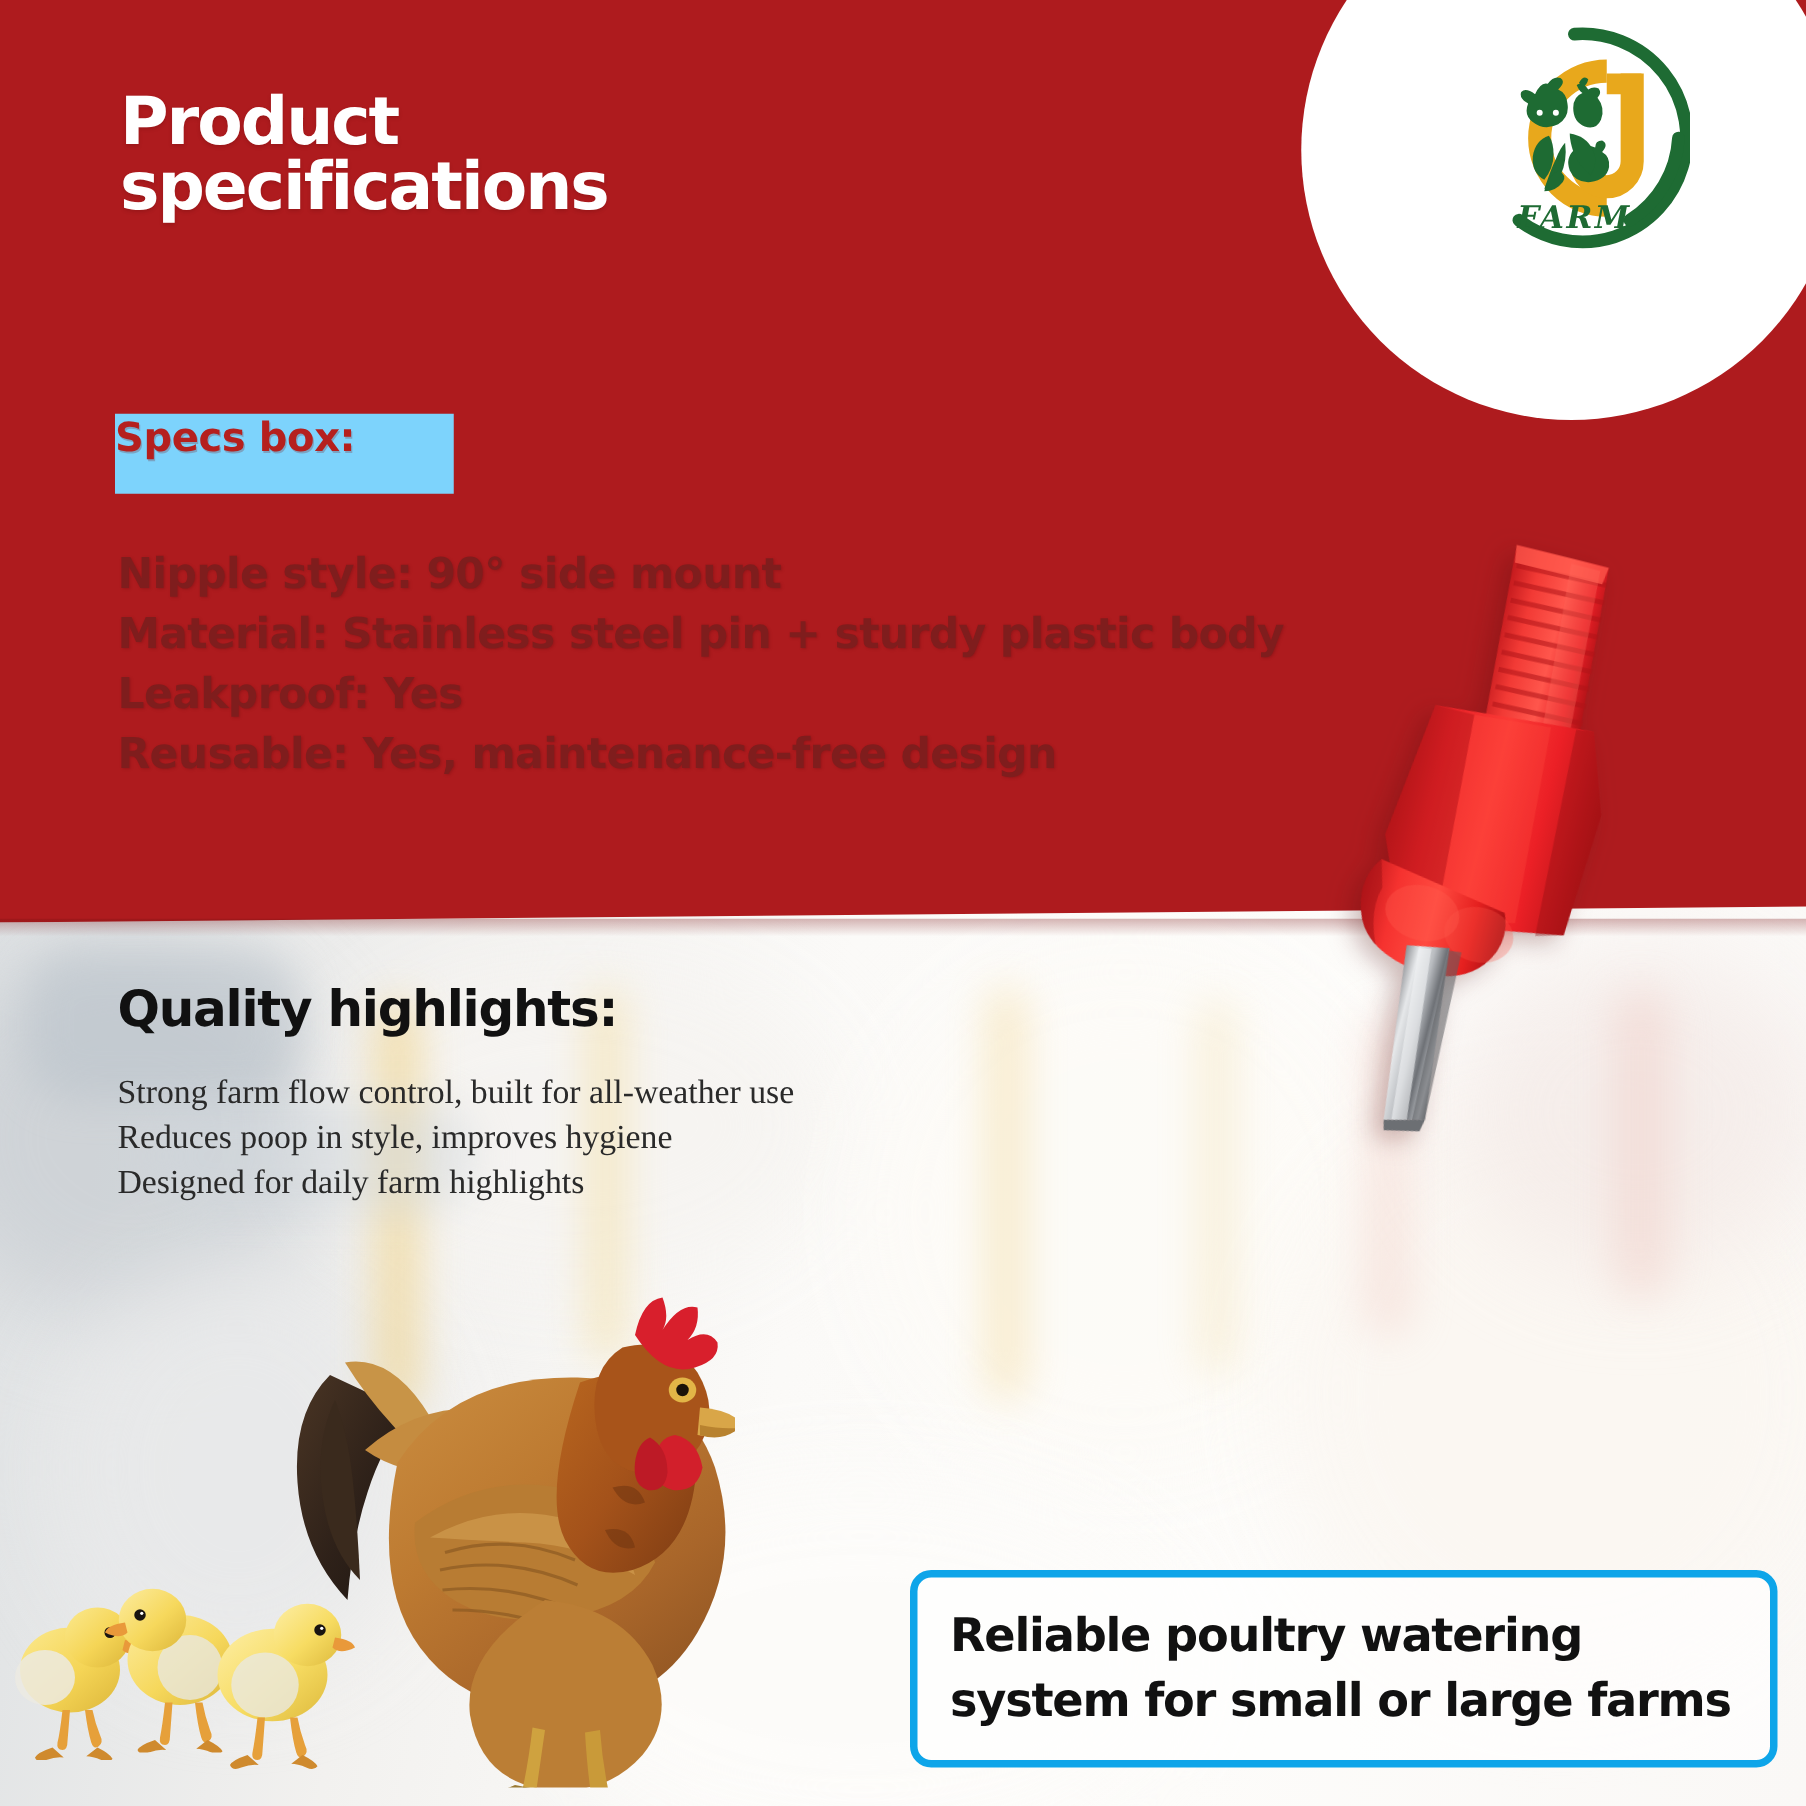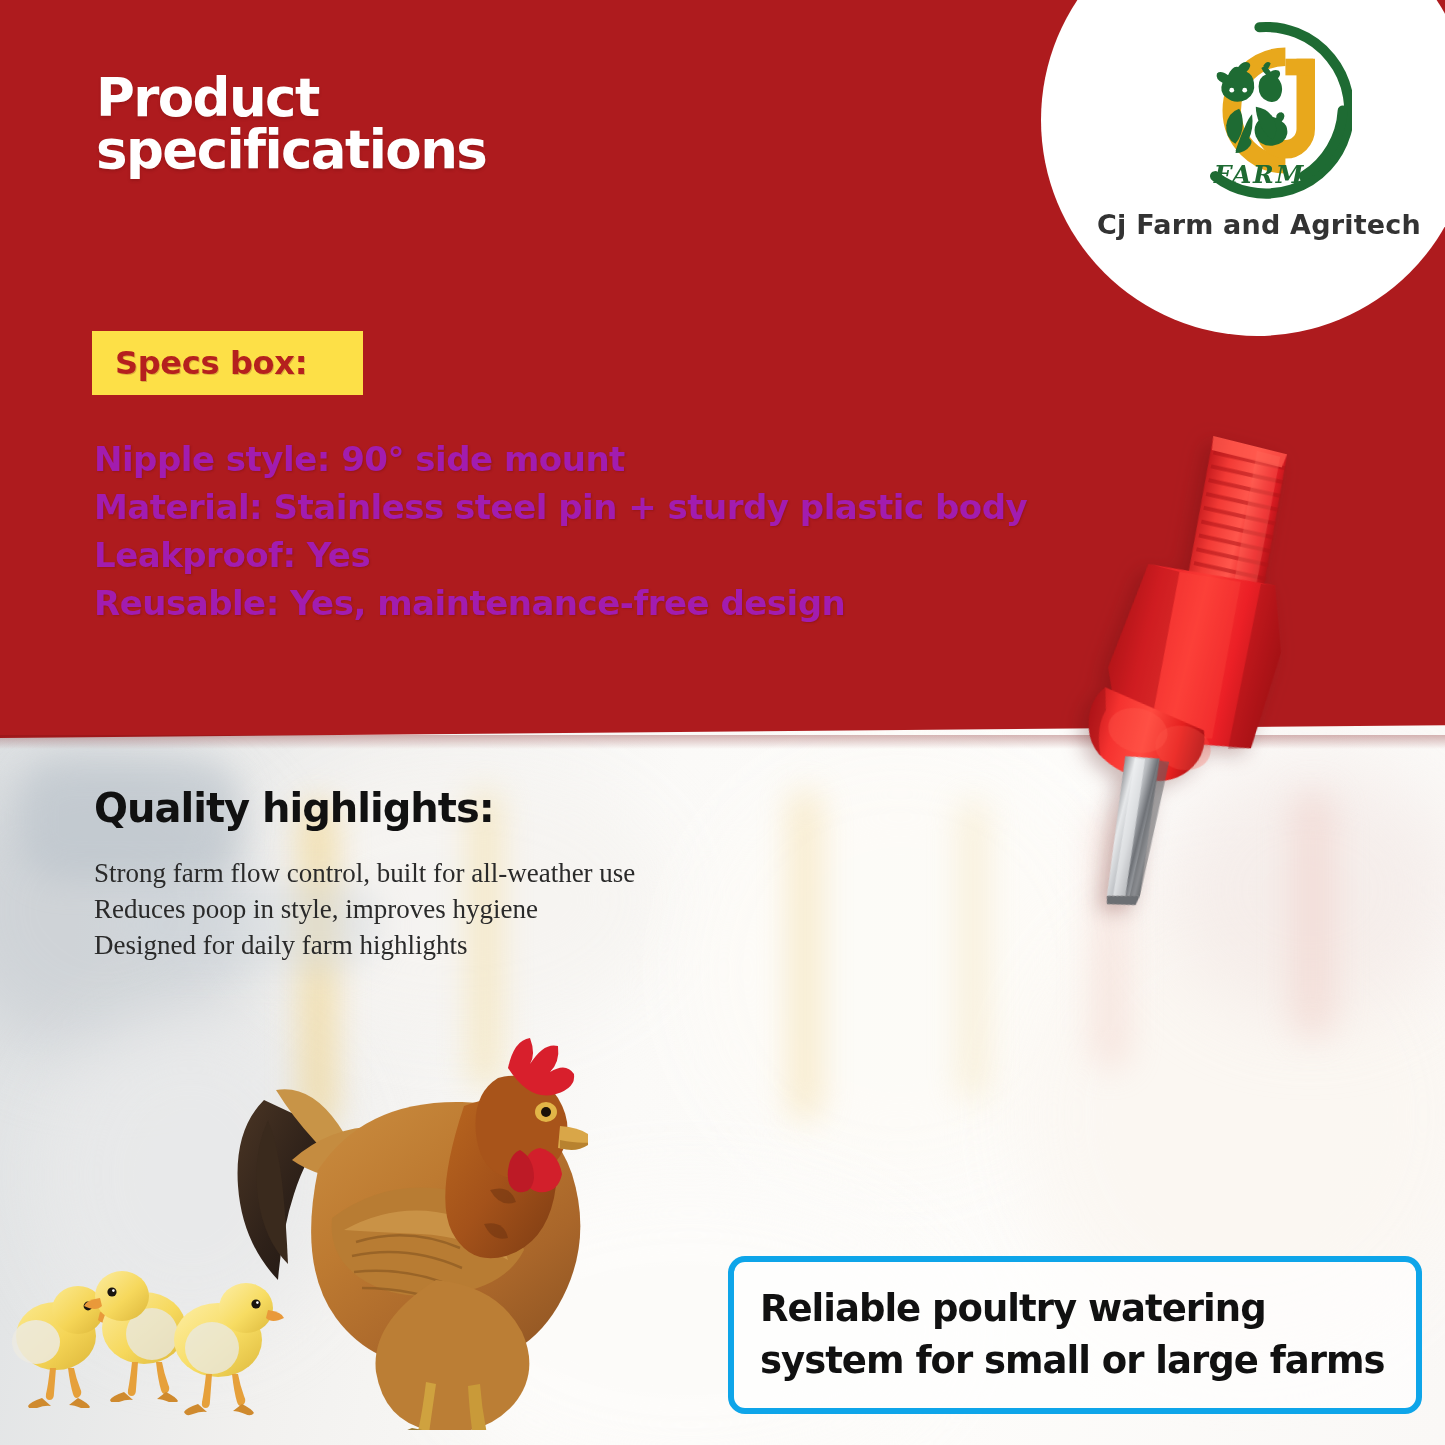--- a/index.html
+++ b/index.html
@@ -76,44 +76,43 @@
     line-height:0.98;
     letter-spacing:-1.6px;
     text-shadow:0 2px 3px rgba(90,10,12,.25);
   }
   .headline .l2 { display:block; }
 
   
   .specs-label-box {
     position:absolute; left:92px; top:331px;
     width:271px; height:64px;
-    background:#fde047;
-    display:flex; align-items:center;
-    padding-left:23px;
+    background:#7dd3fc;
+    display:flex; 
   }
   .specs-label-box span {
     font-family:"DejaVu Sans", sans-serif;
     font-weight:700;
     font-size:32px;
     color:#b5201e;
     letter-spacing:-.3px;
     text-shadow:1px 1px 0 rgba(120,20,20,.25);
   }
 
   
   .spec-list {
     position:absolute; left:94px; top:435px;
     width:1010px;
   }
   .spec-line {
     font-family:"DejaVu Sans", sans-serif;
     font-weight:700;
     font-size:34px;
     line-height:48px;
-    color:#a21caf;
+    color:#7f1d1d;
     letter-spacing:-.5px;
     white-space:nowrap;
     text-shadow:1px 1px 2px rgba(110,15,17,.35);
   }
 
   
   .qh-title {
     position:absolute; left:94px; top:785px;
     font-family:"DejaVu Sans", sans-serif;
     font-weight:700;
@@ -223,21 +222,20 @@
 
           <path d="M78 98 q-12 4 -14 18 q-1 14 10 20 q8 -10 8 -22 q0 -10 -4 -16 Z"></path>
           <path d="M92 104 q2 16 -4 28 q-6 10 -14 12 q6 -18 10 -26 q4 -10 8 -14 Z"></path>
           <path d="M96 96 q14 2 20 14 q5 12 -2 22 q-10 -8 -14 -18 q-4 -10 -4 -18 Z"></path>
           <path d="M86 128 q-10 6 -12 18 q10 0 16 -8 q4 -6 -4 -10 Z"></path>
         </g>
 
         <text x="100" y="178" text-anchor="middle" font-family="DejaVu Serif, serif" font-weight="700" font-size="27" font-style="italic" fill="#1E6B33" letter-spacing="2">FARM</text>
       </svg>
     </div>
-    <div class="logo-name">Cj Farm and Agritech</div>
   </div>
 
   <div class="headline">
     <span class="l1">Product</span>
     <span class="l2">specifications</span>
   </div>
 
   <div class="specs-label-box">
     <span>Specs box:</span>
   </div>

